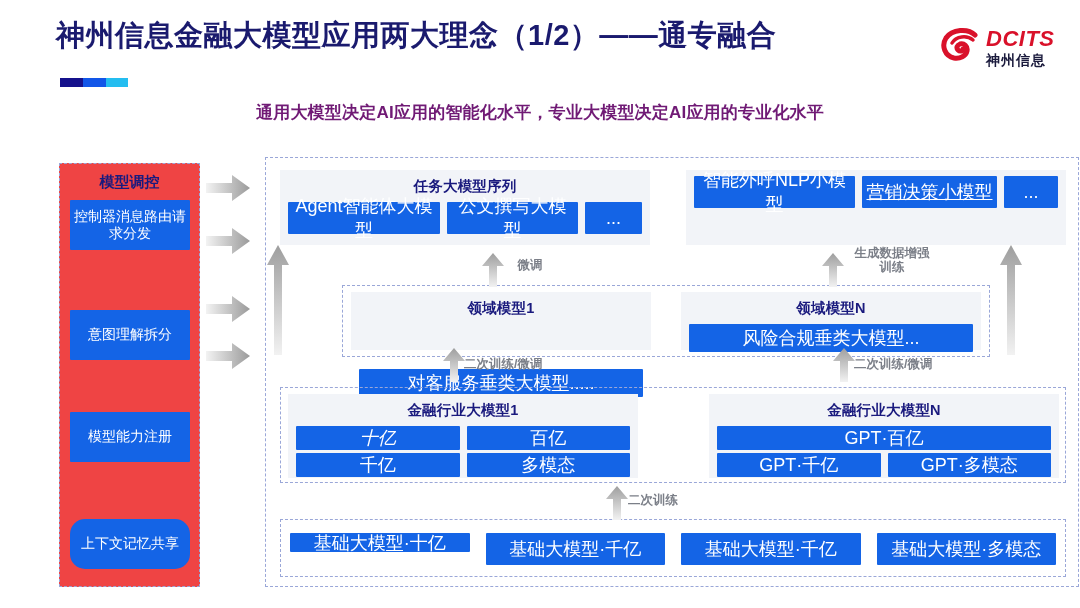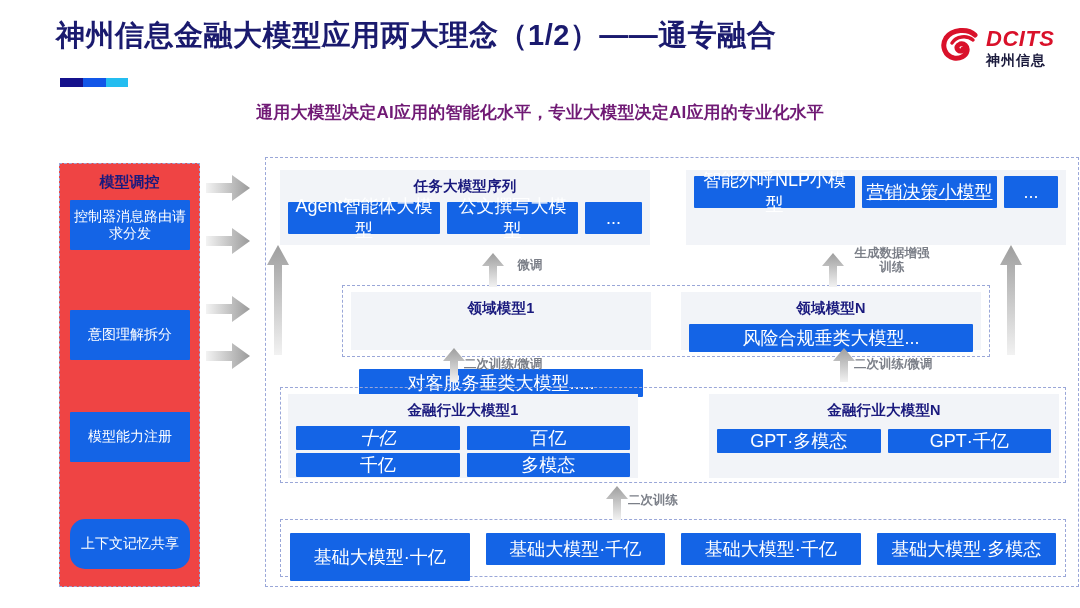--- a/index.html
+++ b/index.html
@@ -177,31 +177,32 @@
         </div>
         <div class="panel-row" style="padding-top:0;">
           <div class="chip" style="flex:1 1 0;height:24px;">千亿</div>
           <div class="chip" style="flex:1 1 0;height:24px;">多模态</div>
         </div>
       </div>
 
       <div class="panel" style="left:428px;top:6px;width:350px;height:84px;">
         <div class="panel-title">金融行业大模型N</div>
         <div class="panel-row" style="padding-bottom:3px;">
+          <div class="chip" style="flex:1 1 0;height:24px;">GPT·百亿</div>
         </div>
         <div class="panel-row" style="padding-top:0;">
+          <div class="chip" style="flex:1 1 0;height:24px;">GPT·千亿</div>
           <div class="chip" style="flex:1 1 0;height:24px;">GPT·多模态</div>
-          <div class="chip" style="flex:1 1 0;height:24px;">GPT·千亿</div>
         </div>
       </div>
     </div>
 
     <div class="dash" style="left:14px;top:361px;width:786px;height:58px;">
       <div class="panel-row" style="padding:13px 9px;gap:16px;">
-        <div class="chip" style="flex:1 1 0;height:48px;">基础大模型·十亿</div>
+        <div class="chip" style="flex:1 1 0;height:19px;">基础大模型·十亿</div>
         <div class="chip" style="flex:1 1 0;height:32px;">基础大模型·千亿</div>
         <div class="chip" style="flex:1 1 0;height:32px;">基础大模型·千亿</div>
         <div class="chip" style="flex:1 1 0;height:32px;">基础大模型·多模态</div>
       </div>
     </div>
   </div>
 
   <svg class="arrow-up" style="left:267px;top:245px;height:110px;" viewBox="0 0 22 110" preserveAspectRatio="none">
     <defs>
         <linearGradient id="au" x1="0" y1="1" x2="0" y2="0">

